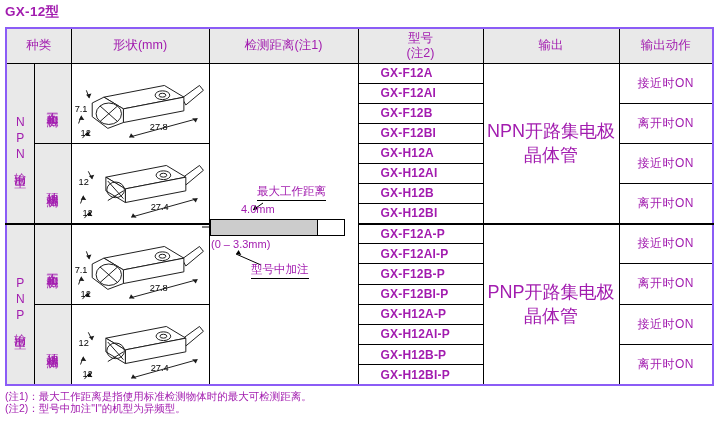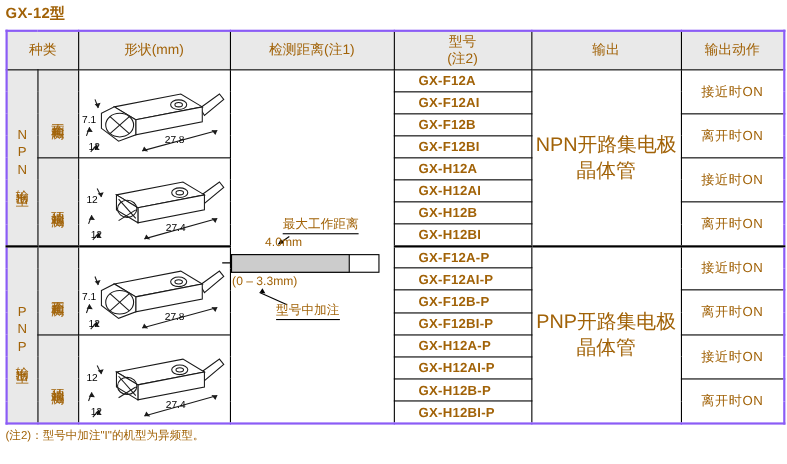--- a/index.html
+++ b/index.html
@@ -1,17 +1,17 @@
 <!DOCTYPE html>
 <html><head>
 <meta charset="utf-8">
 <style>
   * { margin:0; padding:0; box-sizing:border-box; }
   body { font-family:"Liberation Sans","DejaVu Sans",sans-serif; background:#fff; }
-  #page { position:relative; width:715px; height:422px; background:#fff; overflow:hidden; color:#a16207; }
+  #page { position:relative; width:715px; height:422px; background:#fff; overflow:hidden; color:#a21caf; }
 
   #title { position:absolute; left:5px; top:3px; font-size:13.5px; font-weight:bold; letter-spacing:0.3px; }
 
   table.spec { position:absolute; left:5px; top:27px; width:707px; height:359px;
     border-collapse:collapse; table-layout:fixed; font-size:12px; }
   table.spec { border:2px solid #8b5cf6; }
   .spec th, .spec td { border:1px solid #000; padding:0; text-align:center; vertical-align:middle; }
   .spec th { background:#e9e9e9; font-weight:normal; height:35px; font-size:12.5px; }
   .spec tr { height:20px; }
   .hdr2 { line-height:15px; }
@@ -24,21 +24,21 @@
   td.model { text-align:left; padding-left:22px; font-weight:bold; font-size:12px; letter-spacing:0.2px; }
   td.outcell { font-size:18px; }
   td.action { font-size:12px; letter-spacing:0.5px; }
   tr.group-start td { border-top:2px solid #000; }
 
   td.shape-cell { vertical-align:middle; }
   .shape-svg { display:block; margin:0 auto; }
   .shape-svg text { font-family:"Liberation Sans",sans-serif; font-size:9.5px; fill:#000; stroke:none; }
 
   td.dd-cell { vertical-align:top; }
-  .dd-inner { position:relative; width:147px; height:239px; margin:12px auto; }
+  .dd-inner { position:relative; width:147px; height:239px; margin:0 auto; }
   .dd-inner svg { position:absolute; left:0; top:0; overflow:visible; }
   .dd-label { position:absolute; white-space:nowrap; font-size:11.5px; }
   .dd-u { border-bottom:1px solid #000; padding-bottom:1px; }
   .dd-max    { left:47px; top:120px; }
   .dd-val    { left:31px; top:139px; font-size:11px; }
   .dd-range  { left:1px;  top:174px; font-size:11px; }
   .dd-stable { left:41px; top:198px; }
 
   #footnotes { position:absolute; left:5px; top:391px; font-size:10.5px; line-height:11.5px; white-space:nowrap; }
   #footnotes .fn2 { padding-left:37px; }
@@ -285,16 +285,17 @@
       <td class="model">GX-H12B-P</td>
       <td class="action" rowspan="2">离开时ON</td>
     </tr>
     <tr>
           <td class="model">GX-H12BI-P</td>
         </tr>
   </tbody>
     </table>
 
   <div id="footnotes">
+    <div class="fn1">(注1)：最大工作距离是指使用标准检测物体时的最大可检测距离。</div>
     <div class="fn3">(注2)：型号中加注"I"的机型为异频型。</div>
   </div>
 
 </div>
 
 </body></html>

